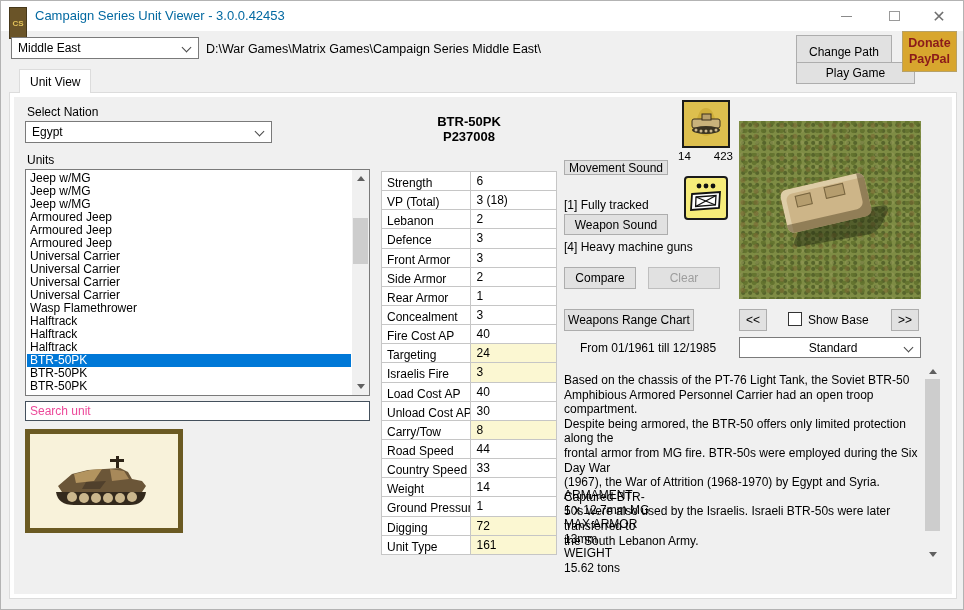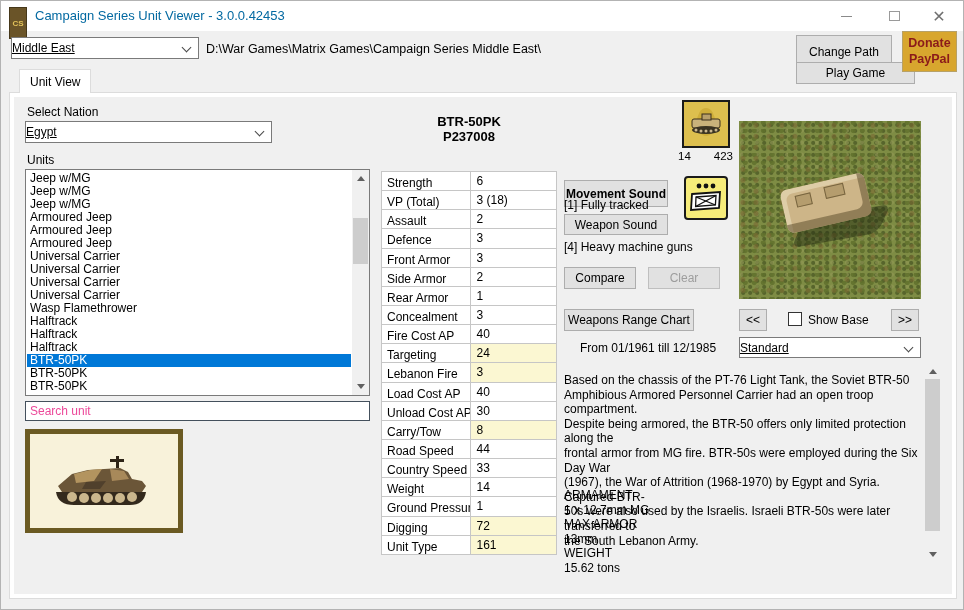--- a/index.html
+++ b/index.html
@@ -12,21 +12,21 @@
   
   #titlebar{position:absolute;left:0;top:0;width:100%;height:30px;background:#ffffff;}
   #app-icon{position:absolute;left:8px;top:6px;width:18px;height:32px;background:#6a5428;border:1px solid #46381a;color:#e3c35a;font-size:8px;font-weight:bold;display:flex;align-items:center;justify-content:center;}
   #title-text{position:absolute;left:34px;top:0;height:30px;line-height:30px;color:#0369a1;font-size:13px;}
   .win-ctl{position:absolute;top:0;width:34px;height:30px;display:flex;align-items:center;justify-content:center;color:#8a8a8a;}
   #min-btn{left:828px;} #max-btn{left:876px;} #close-btn{left:921px;font-size:16px;color:#707070;}
   .min-glyph{width:11px;height:1px;background:#8a8a8a;display:block;}
   .max-glyph{width:11px;height:10px;border:1px solid #9a9a9a;display:block;}
 
   
-  .combo{position:absolute;background:#fff;border:1px solid #7a7a7a;display:flex;align-items:center;padding-left:0;font-size:12px;text-decoration:underline;}
+  .combo{position:absolute;background:#fff;border:1px solid #7a7a7a;display:flex;align-items:center;padding-left:6px;font-size:12px;}
   .chev{position:absolute;right:8px;top:6px;width:7px;height:7px;border-right:1.5px solid #484848;border-bottom:1.5px solid #484848;transform:rotate(45deg);}
   #game-combo{left:10px;top:36px;width:188px;height:22px;}
   #path-text{position:absolute;left:205px;top:41px;font-size:12.5px;text-align:center;}
   .btn{position:absolute;background:#e1e1e1;border:1px solid #adadad;display:flex;align-items:center;justify-content:center;font-size:12px;cursor:default;}
   #change-path-btn{left:795px;top:34px;width:96px;height:34px;}
   #play-game-btn{left:795px;top:61px;width:119px;height:22px;}
   #donate-btn{left:901px;top:30px;width:55px;height:41px;background:var(--donate-bg);border:1px solid #b7a167;color:var(--donate-fg);font-weight:bold;font-size:12.5px;text-align:center;line-height:1.25;}
 
   
   #tab-unit-view{position:absolute;left:18px;top:68px;height:24px;padding:0 10px;background:#fff;border:1px solid #dcdcdc;border-bottom:none;display:flex;align-items:center;z-index:3;}
@@ -54,21 +54,21 @@
 
   
   #unit-title{position:absolute;left:380px;top:113px;width:176px;text-align:center;font-weight:bold;font-size:13px;line-height:15px;}
   #stats-table{position:absolute;left:380px;top:170px;width:176px;border-top:1px solid #c6c6c6;border-left:1px solid #c6c6c6;background:#fff;}
   .stat-row{display:flex;height:19.15px;}
   .stat-label{width:90px;background:#fff;border-right:1px solid #c6c6c6;border-bottom:1px solid #c6c6c6;padding:4px 0 0 5px;font-size:12px;overflow:hidden;white-space:nowrap;}
   .stat-value{width:86px;background:#fff;border-right:1px solid #c6c6c6;border-bottom:1px solid #c6c6c6;padding:2px 0 0 5px;font-size:12px;}
   .stat-value.hl{background:var(--hl);}
 
   
-  #movement-sound-btn{left:563px;top:179px;width:104px;height:27px;font-weight:bold;}
+  #movement-sound-btn{left:563px;top:159px;width:104px;height:15px;}
   #movement-type-label{left:563px;top:197px;}
   #weapon-sound-btn{left:563px;top:213px;width:104px;height:21px;}
   #weapon-type-label{left:563px;top:239px;}
   #compare-btn{left:563px;top:266px;width:72px;height:22px;}
   #clear-btn{left:647px;top:266px;width:72px;height:22px;color:#9d9d9d;border-color:#bfbfbf;}
   #weapons-range-btn{left:563px;top:308px;width:130px;height:22px;}
   #date-range-label{left:563px;top:340px;margin-left:16px;}
 
   
   #counter-icon{position:absolute;left:681px;top:99px;width:48px;height:48px;}
@@ -86,21 +86,21 @@
   #apc-shadow{position:absolute;left:58px;top:92px;width:88px;height:26px;background:rgba(32,38,16,.45);transform:rotate(-10deg) skewX(-35deg);border-radius:8px;}
   #apc-hull{position:absolute;left:44px;top:60px;width:86px;height:44px;background:#cdb588;border-radius:7px;transform:rotate(-13deg);
     box-shadow:inset -7px -9px 0 rgba(96,80,48,.55), inset 5px 5px 0 rgba(255,250,225,.35);}
   .apc-hatch{position:absolute;width:16px;height:12px;background:#b59d6e;border:1px solid #77643f;}
 
   
   #prev-btn{left:738px;top:308px;width:28px;height:22px;}
   #next-btn{left:890px;top:308px;width:28px;height:22px;}
   #show-base-checkbox{position:absolute;left:787px;top:311px;width:14px;height:14px;background:#fff;border:1px solid #333;}
   #show-base-label{left:807px;top:312px;}
-  #view-mode-combo{left:738px;top:336px;width:182px;height:21px;}
+  #view-mode-combo{left:738px;top:336px;width:182px;height:21px;justify-content:center;}
 
   
   #description-text{position:absolute;left:563px;top:372px;width:360px;font-size:12px;line-height:14.6px;white-space:pre-line;}
   #armament-text{position:absolute;left:563px;top:487px;width:360px;font-size:12px;line-height:14.6px;white-space:pre-line;}
   #desc-scrollbar{left:923px;top:362px;width:17px;height:200px;}
   #desc-thumb{top:16px;height:152px;}
 </style>
 </head>
 <body>
 
@@ -201,21 +201,21 @@
   <div id="stats-table">
       <div class="stat-row">
         <div class="stat-label">Strength</div>
         <div class="stat-value">6</div>
       </div>
       <div class="stat-row">
         <div class="stat-label">VP (Total)</div>
         <div class="stat-value">3 (18)</div>
       </div>
       <div class="stat-row">
-        <div class="stat-label">Assault</div>
+        <div class="stat-label">Lebanon</div>
         <div class="stat-value">2</div>
       </div>
       <div class="stat-row">
         <div class="stat-label">Defence</div>
         <div class="stat-value">3</div>
       </div>
       <div class="stat-row">
         <div class="stat-label">Front Armor</div>
         <div class="stat-value">3</div>
       </div>
@@ -233,21 +233,21 @@
       </div>
       <div class="stat-row">
         <div class="stat-label">Fire Cost AP</div>
         <div class="stat-value">40</div>
       </div>
       <div class="stat-row">
         <div class="stat-label">Targeting</div>
         <div class="stat-value hl">24</div>
       </div>
       <div class="stat-row">
-        <div class="stat-label">Lebanon Fire</div>
+        <div class="stat-label">Israelis Fire</div>
         <div class="stat-value hl">3</div>
       </div>
       <div class="stat-row">
         <div class="stat-label">Load Cost AP</div>
         <div class="stat-value">40</div>
       </div>
       <div class="stat-row">
         <div class="stat-label">Unload Cost AP</div>
         <div class="stat-value">30</div>
       </div>

